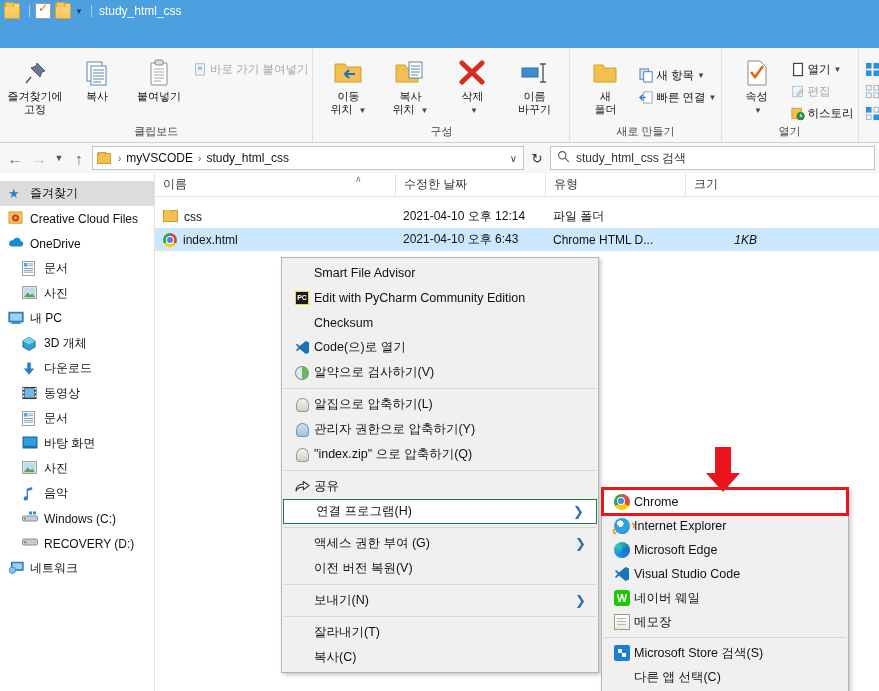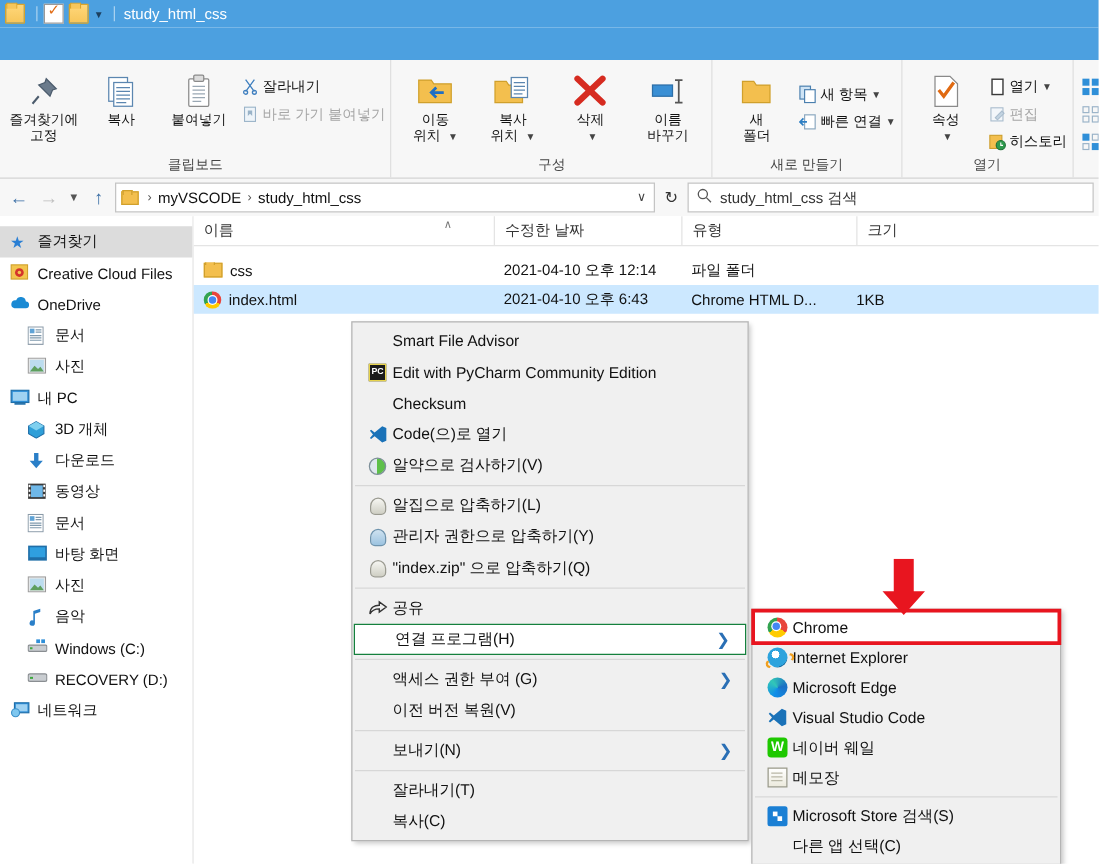--- a/index.html
+++ b/index.html
@@ -109,21 +109,21 @@
   .col.type { width:140px; }
   .col.size { width:80px; }
   .sortmark { position:absolute; left:200px; top:1px; font-size:9px; color:#777; }
 
   .frow { height:23px; display:flex; align-items:center; font-size:12px; color:#111; }
   .frow.sel { background:#cce8ff; }
   .fcell { padding-left:8px; white-space:nowrap; overflow:hidden; }
   .fcell.name { width:240px; display:flex; align-items:flex-start; gap:6px; }
   .fcell.date { width:150px; }
   .fcell.type { width:140px; }
-  .fcell.size { width:80px; text-align:left; padding-right:8px; padding-left:0;}
+  .fcell.size { width:80px; text-align:right; padding-right:8px; padding-left:0;font-style:italic;}
 
   .chrome-ico { width:14px;height:14px;border-radius:50%; flex:none; position:relative;
     background:conic-gradient(#e8453c 0deg 120deg,#ffcb00 120deg 240deg,#32a350 240deg 360deg); }
   .chrome-ico::after{content:"";position:absolute;left:4px;top:4px;width:6px;height:6px;border-radius:50%;
     background:#4387f4;box-shadow:0 0 0 1px #fff;}
   .sm-folder { width:15px;height:12px;background:#f3bf4e;border:1px solid #d0a02c;position:relative;flex:none;}
   .sm-folder::before{content:"";position:absolute;left:0;top:-3px;width:6px;height:3px;background:#f3bf4e;border:1px solid #d0a02c;border-bottom:none;}
 
   
   #ctxmenu {
@@ -225,30 +225,20 @@
             <rect x="7" y="5" width="16" height="22" fill="#fff" stroke="#8a8a8a" rx="1"></rect>
             <rect x="11" y="2" width="8" height="5" fill="#dcdcdc" stroke="#8a8a8a" rx="1"></rect>
             <g stroke="#9aa8b4">
                 <path d="M10 11h10M10 14h10M10 17h10M10 20h10M10 23h7"></path>
               </g>
           </svg>
         </span>
         <span>붙여넣기</span>
       </div>
       <div class="smallcol">
-        <div class="smallbtn">
-          <span class="si">
-            <svg width="14" height="14" viewBox="0 0 16 16" fill="none" stroke="#3f7fbf" stroke-width="1.2">
-              <path d="M4 2 L12 13M12 2 L4 13"></path>
-                <circle cx="4" cy="13.5" r="1.8"></circle>
-                <circle cx="12" cy="13.5" r="1.8"></circle>
-              </svg>
-          </span>
-          <span>잘라내기</span>
-        </div>
         <div class="smallbtn dim">
           <span class="si">
             <svg width="14" height="14" viewBox="0 0 16 16">
                 <rect x="3" y="2" width="10" height="13" fill="#eef4f9" stroke="#9ab3c8"></rect>
             <path d="M6 5h4v5l-2-2-2 2z" fill="#9ab3c8"></path>
               </svg>
           </span>
           <span>바로 가기 붙여넣기</span>
         </div>
       </div>

